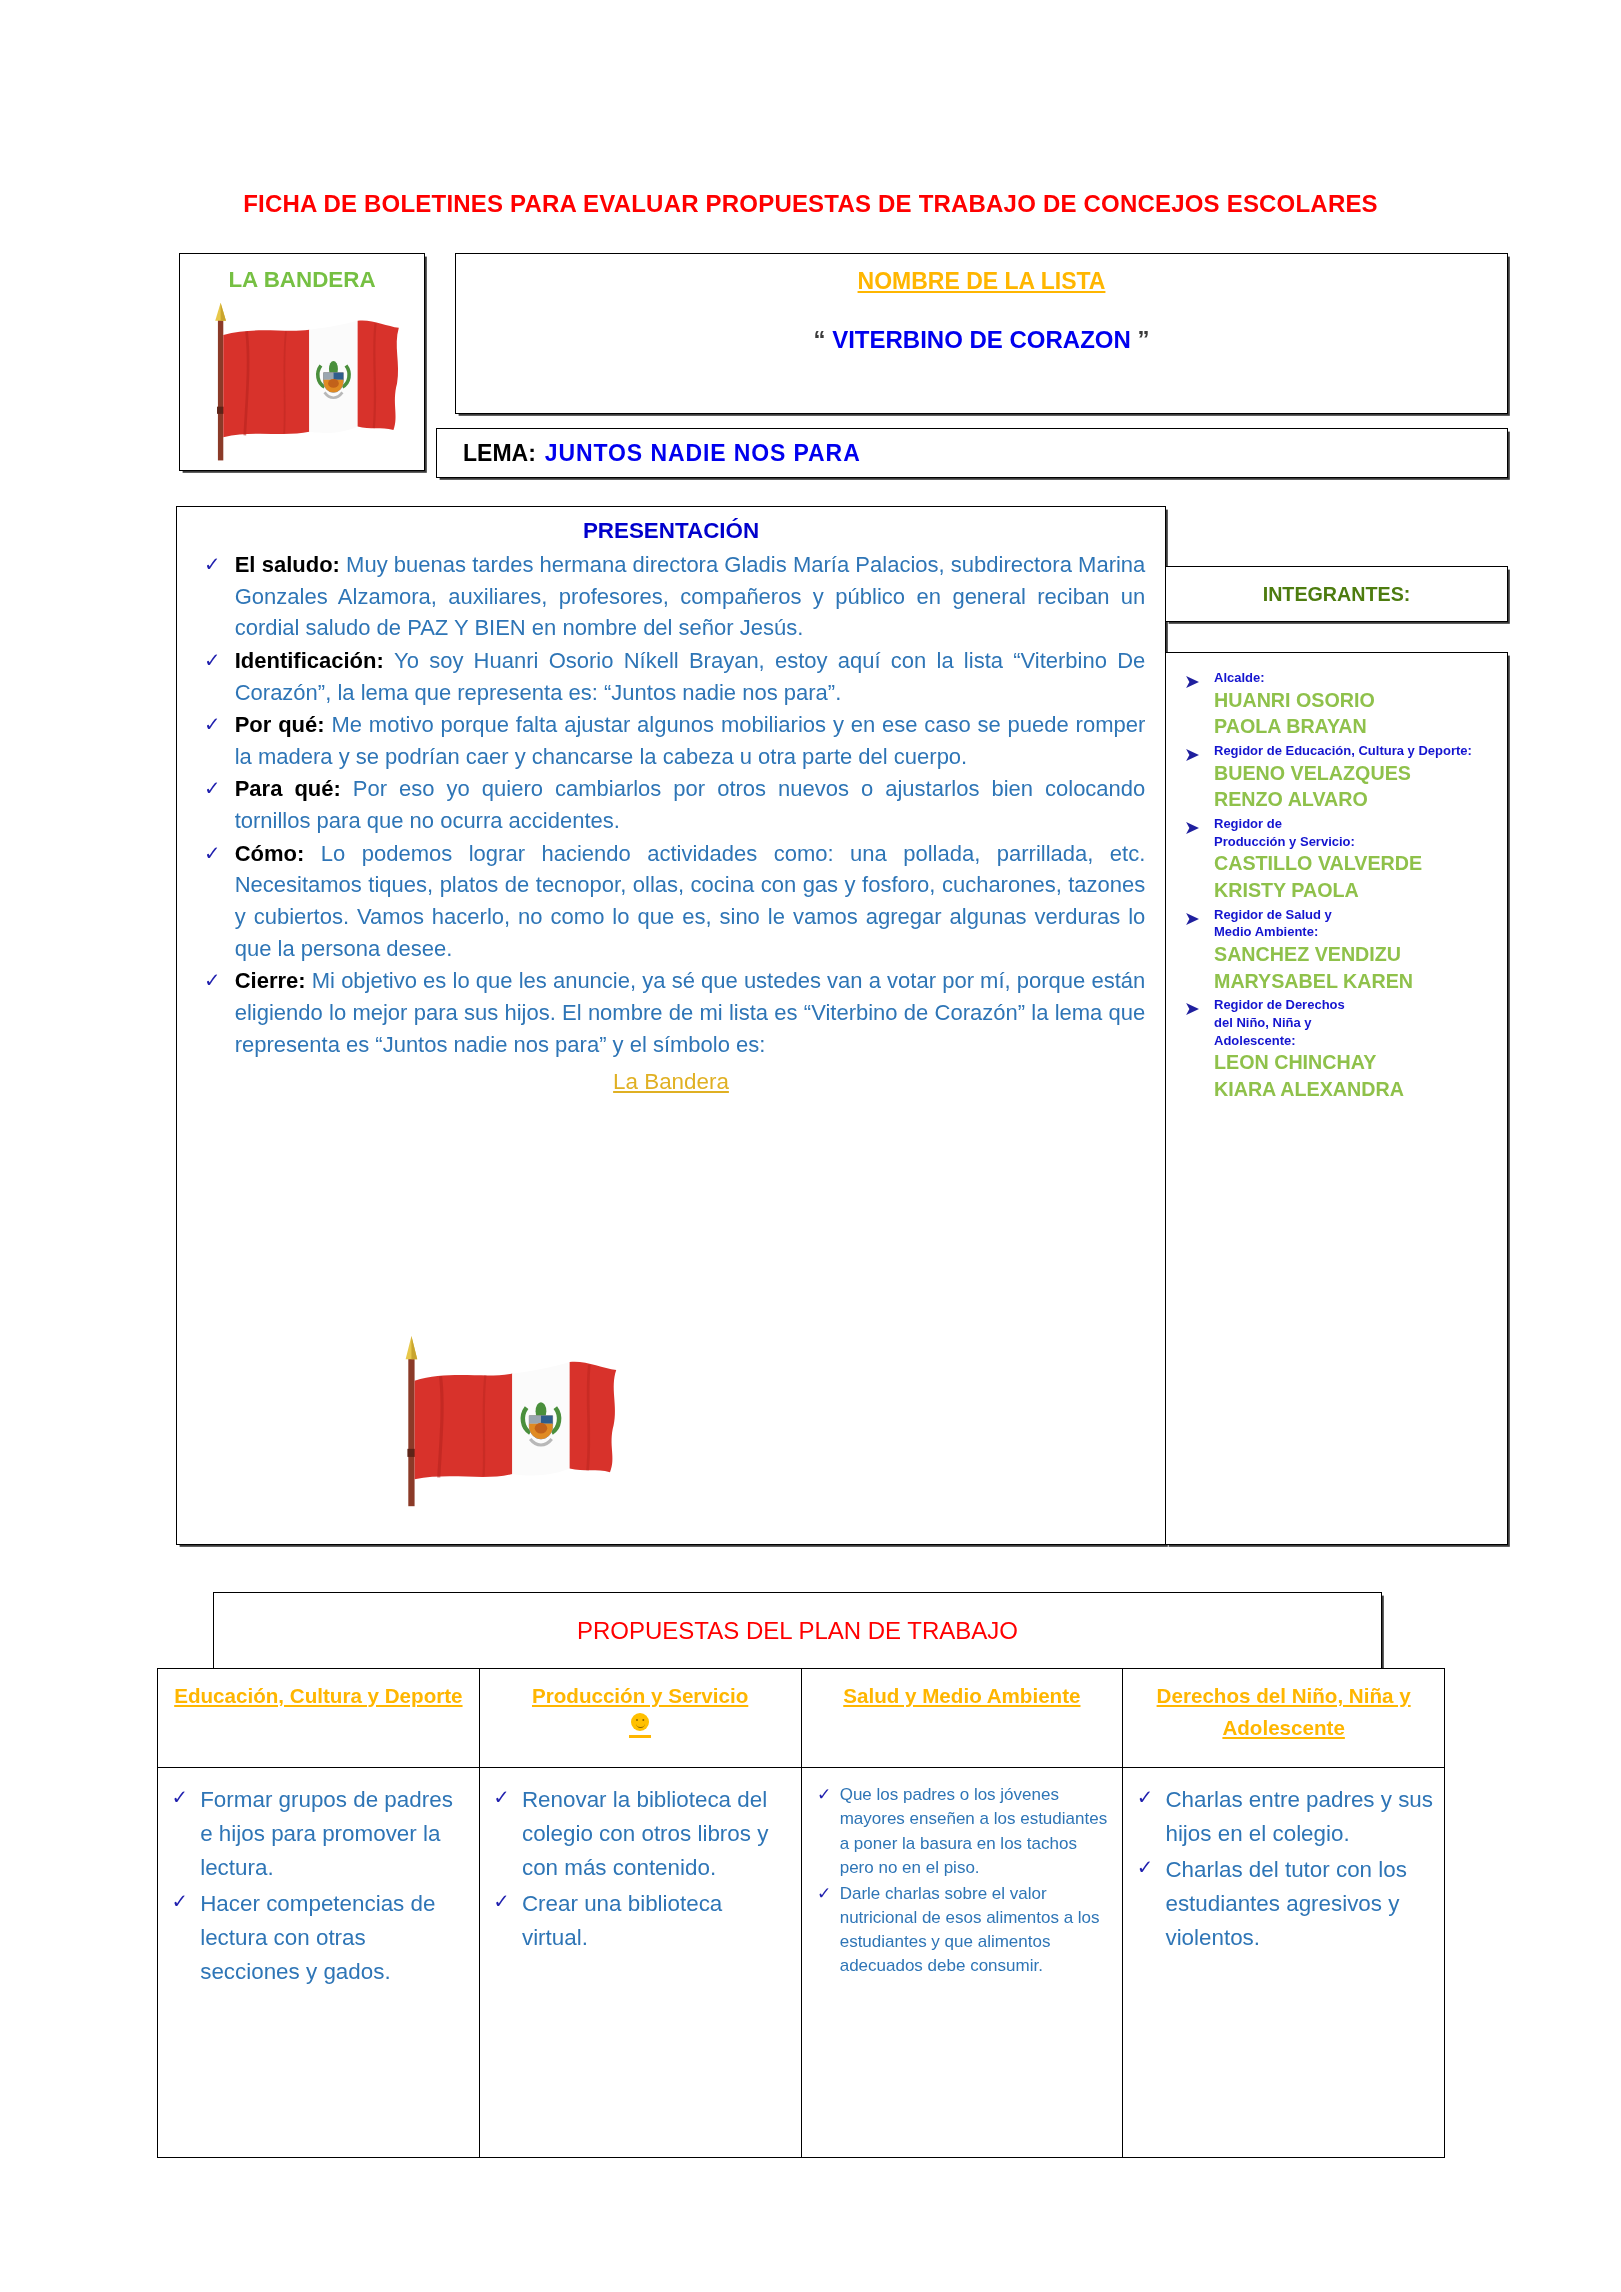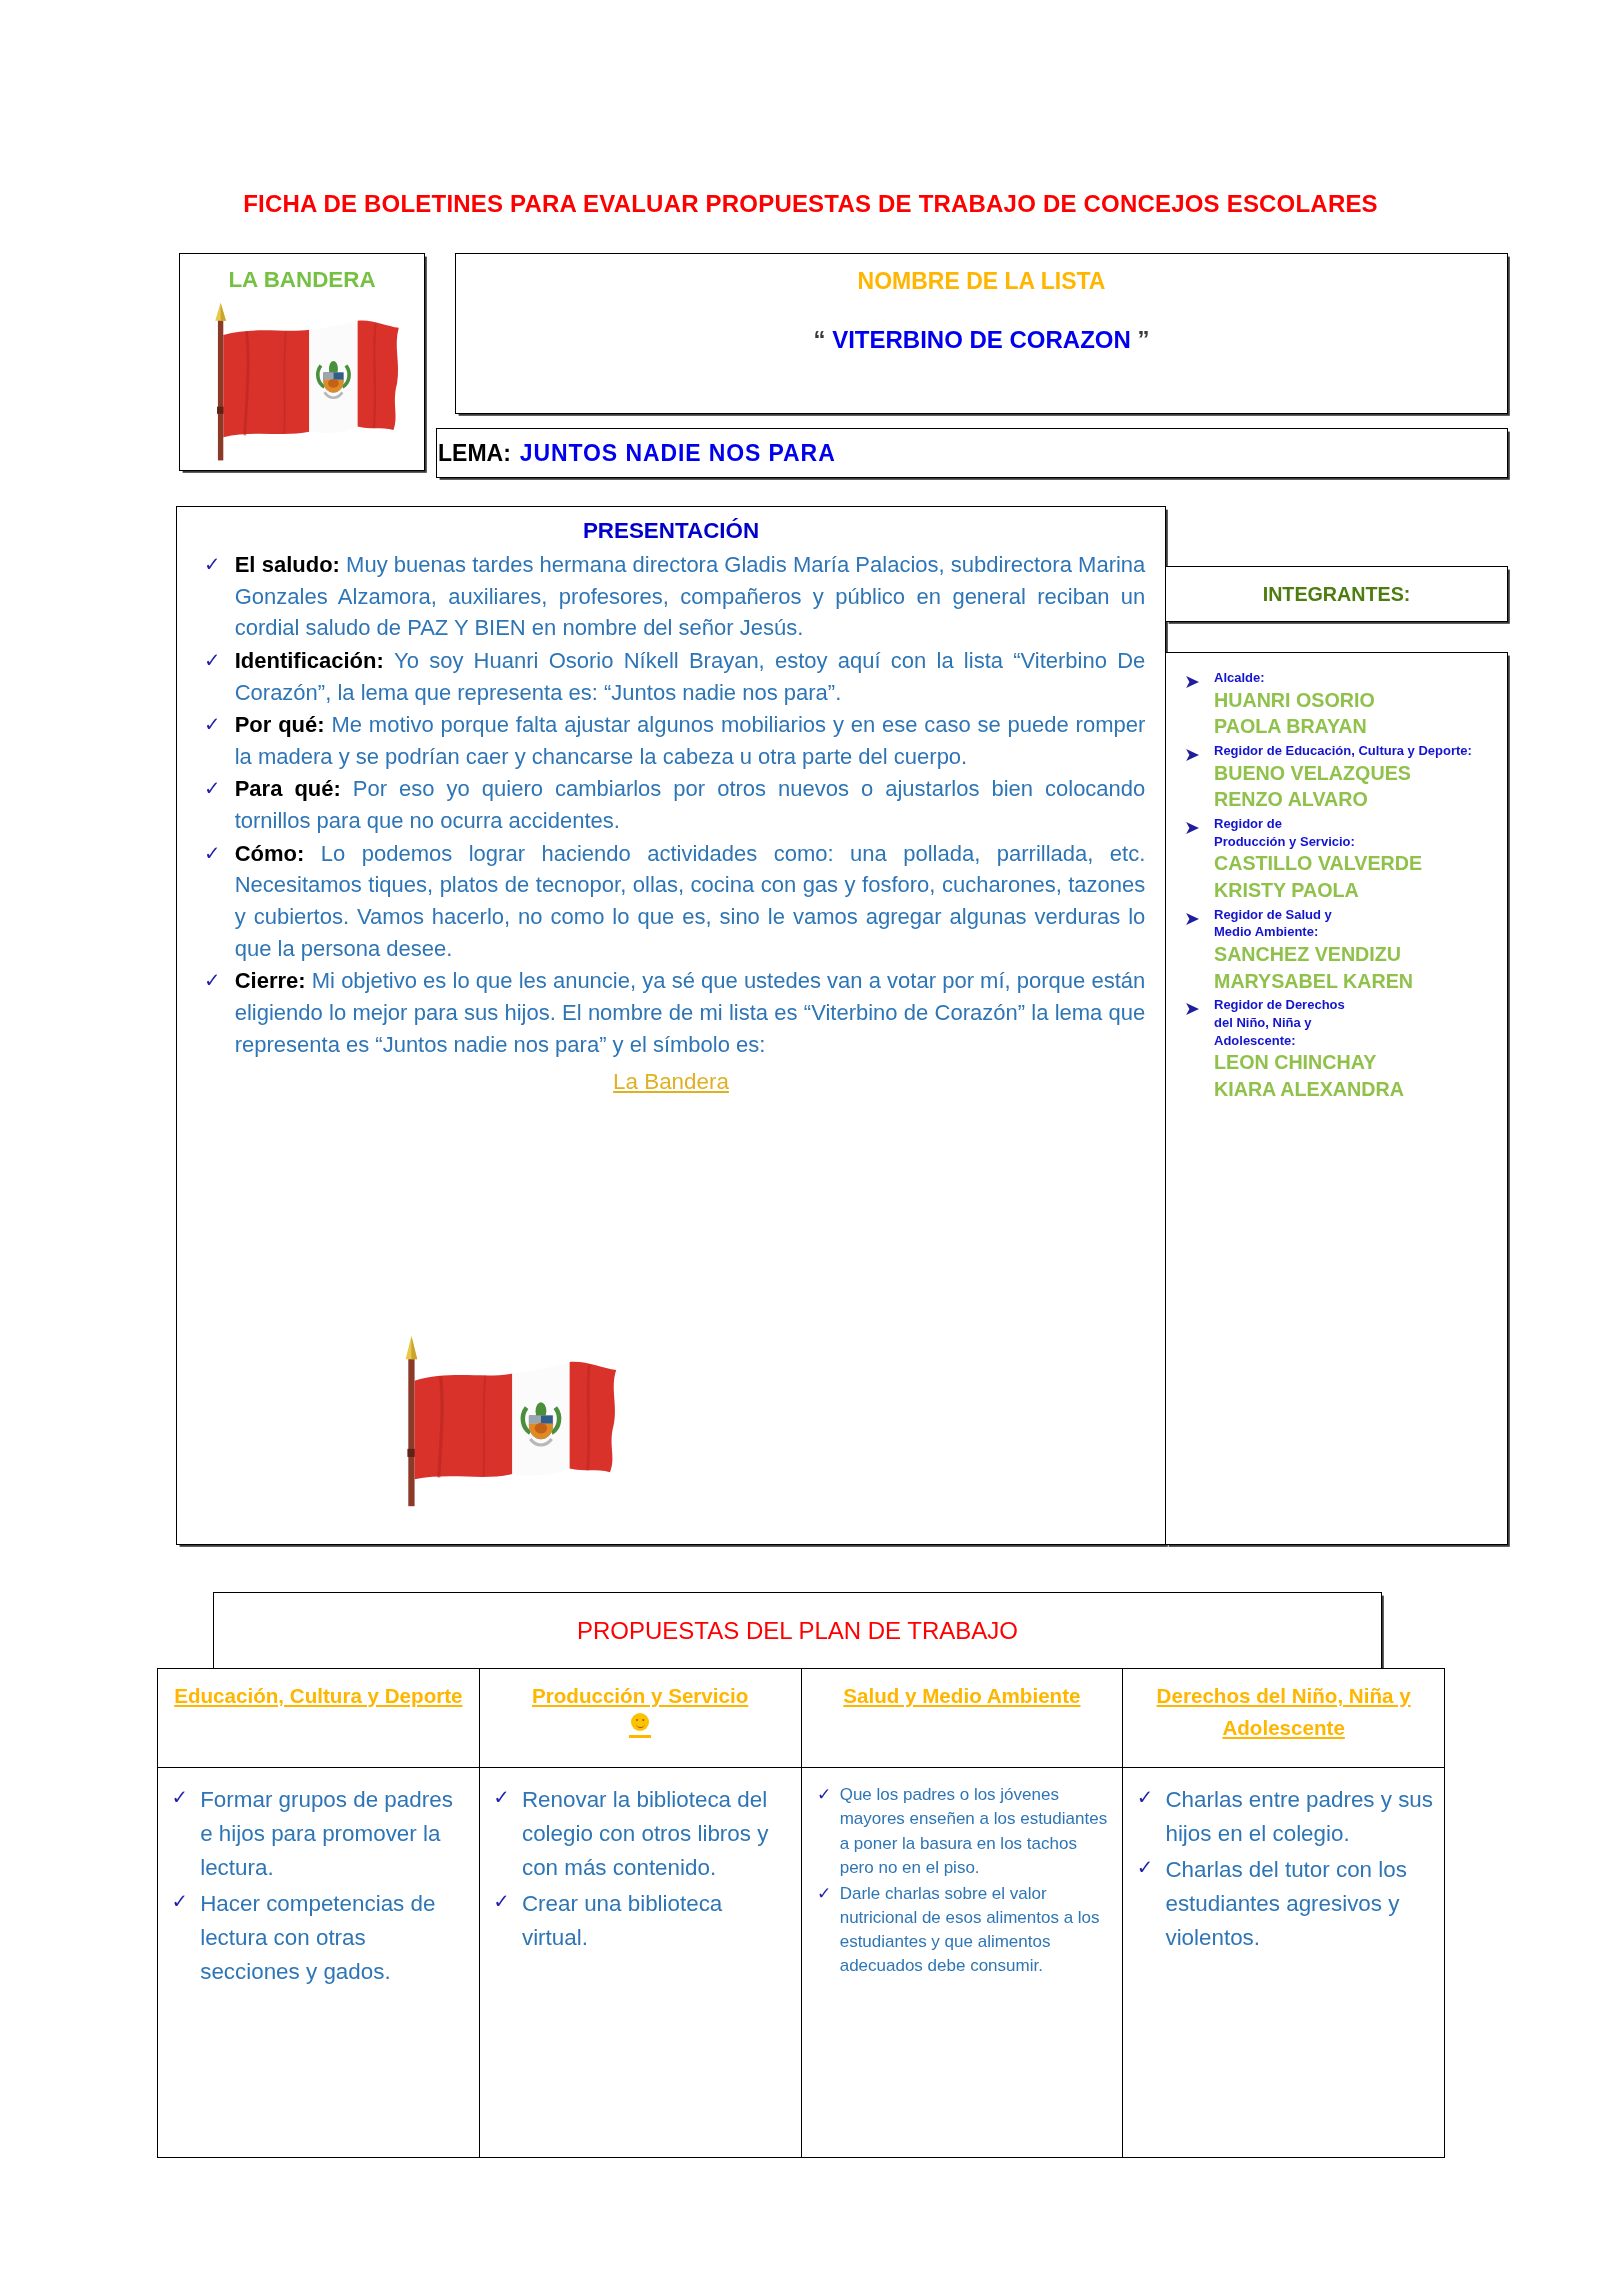--- a/index.html
+++ b/index.html
@@ -72,20 +72,21 @@
     box-shadow: 2.7px 2.7px 0 -0.9px #3a3a3a;
     box-sizing: border-box;
     background: #fff;
   }
   .list-name-box .lbl {
     margin-top: 14.3px;
     text-align: center;
     font-size: 23px;
     font-weight: bold;
     color: #ffb600;
+    text-decoration: underline;
   }
   .list-name-box .val {
     margin-top: 31px;
     text-align: center;
     font-size: 24px;
     font-weight: bold;
     color: #0000ee;
   }
   .list-name-box .val .q {
     color: #3b3b3b;
@@ -97,21 +98,21 @@
     left: 436px;
     top: 428px;
     width: 1072px;
     height: 50px;
     border: 1.8px solid #000;
     box-shadow: 2.7px 2.7px 0 -0.9px #3a3a3a;
     box-sizing: border-box;
     background: #fff;
     display: flex;
     align-items: center;
-    padding-left: 1px;
+    padding-left: 26px;
   }
   .lema-box .k {
     font-size: 23px;
     font-weight: bold;
     color: #000;
   }
   .lema-box .v {
     font-size: 23px;
     font-weight: bold;
     color: #0000ee;

